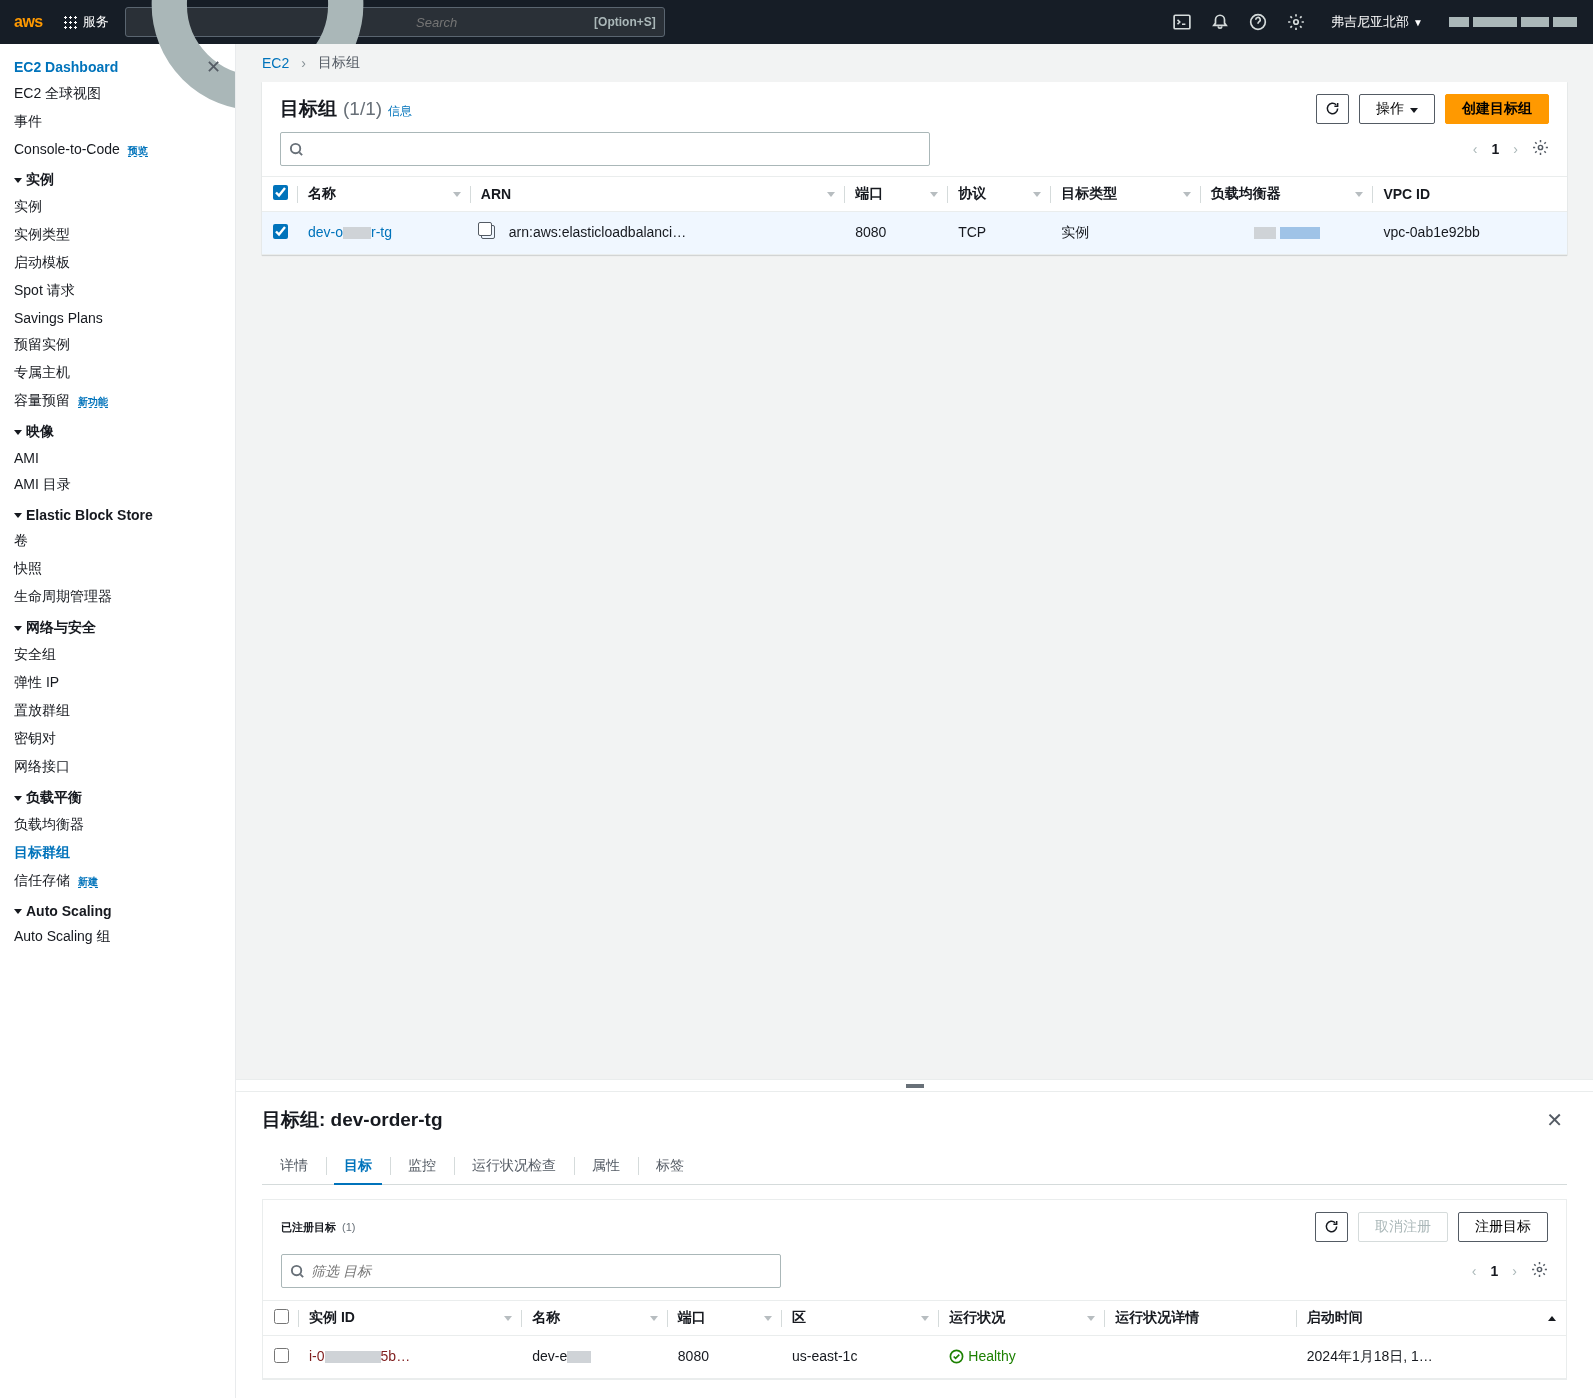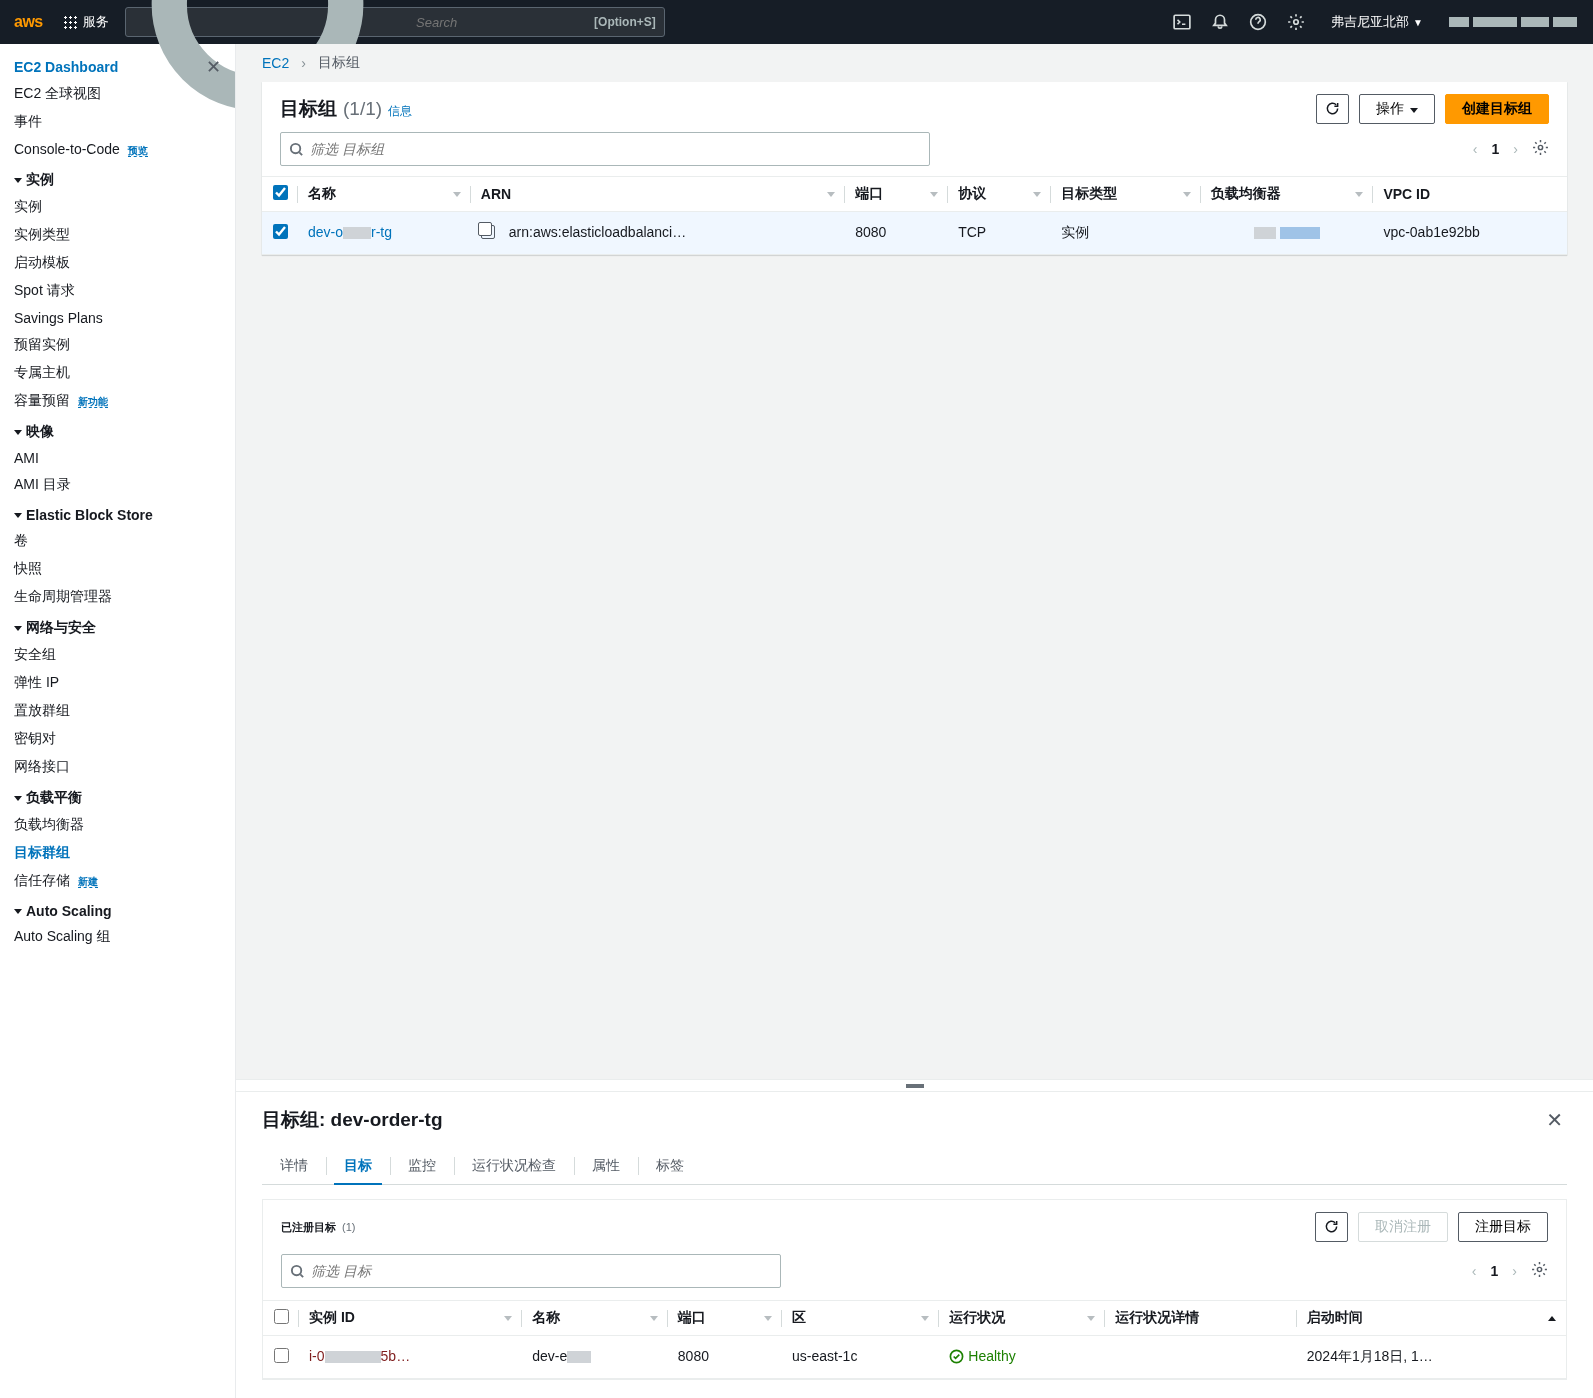--- a/index.html
+++ b/index.html
@@ -237,21 +237,20 @@
             <button class="btn"><span>操作</span><span class="caret"></span></button>
             <button class="btn primary">创建目标组</button>
           </div>
         </div>
         <div class="toolbar">
           <div class="filter">
             <svg viewBox="0 0 16 16" fill="none" stroke="#687078" stroke-width="2">
                 <circle cx="7" cy="7" r="5"></circle>
                 <path d="m11 11 3 3"></path>
               </svg>
-            <input placeholder="筛选 目标组" style="">
           </div>
           <div class="pager">
             <span class="pg-btn">‹</span>
             <span class="pg-num">1</span>
             <span class="pg-btn">›</span>
             <span class="gear"><svg viewBox="0 0 16 16" width="17" height="17" fill="none" stroke="#545b64" stroke-width="1.4">
                   <circle cx="8" cy="8" r="2"></circle>
                   <path d="M8 1v2M8 13v2M1 8h2M13 8h2M3 3l1.4 1.4M11.6 11.6 13 13M3 13l1.4-1.4M11.6 4.4 13 3"></path>
                 </svg></span>
           </div>

